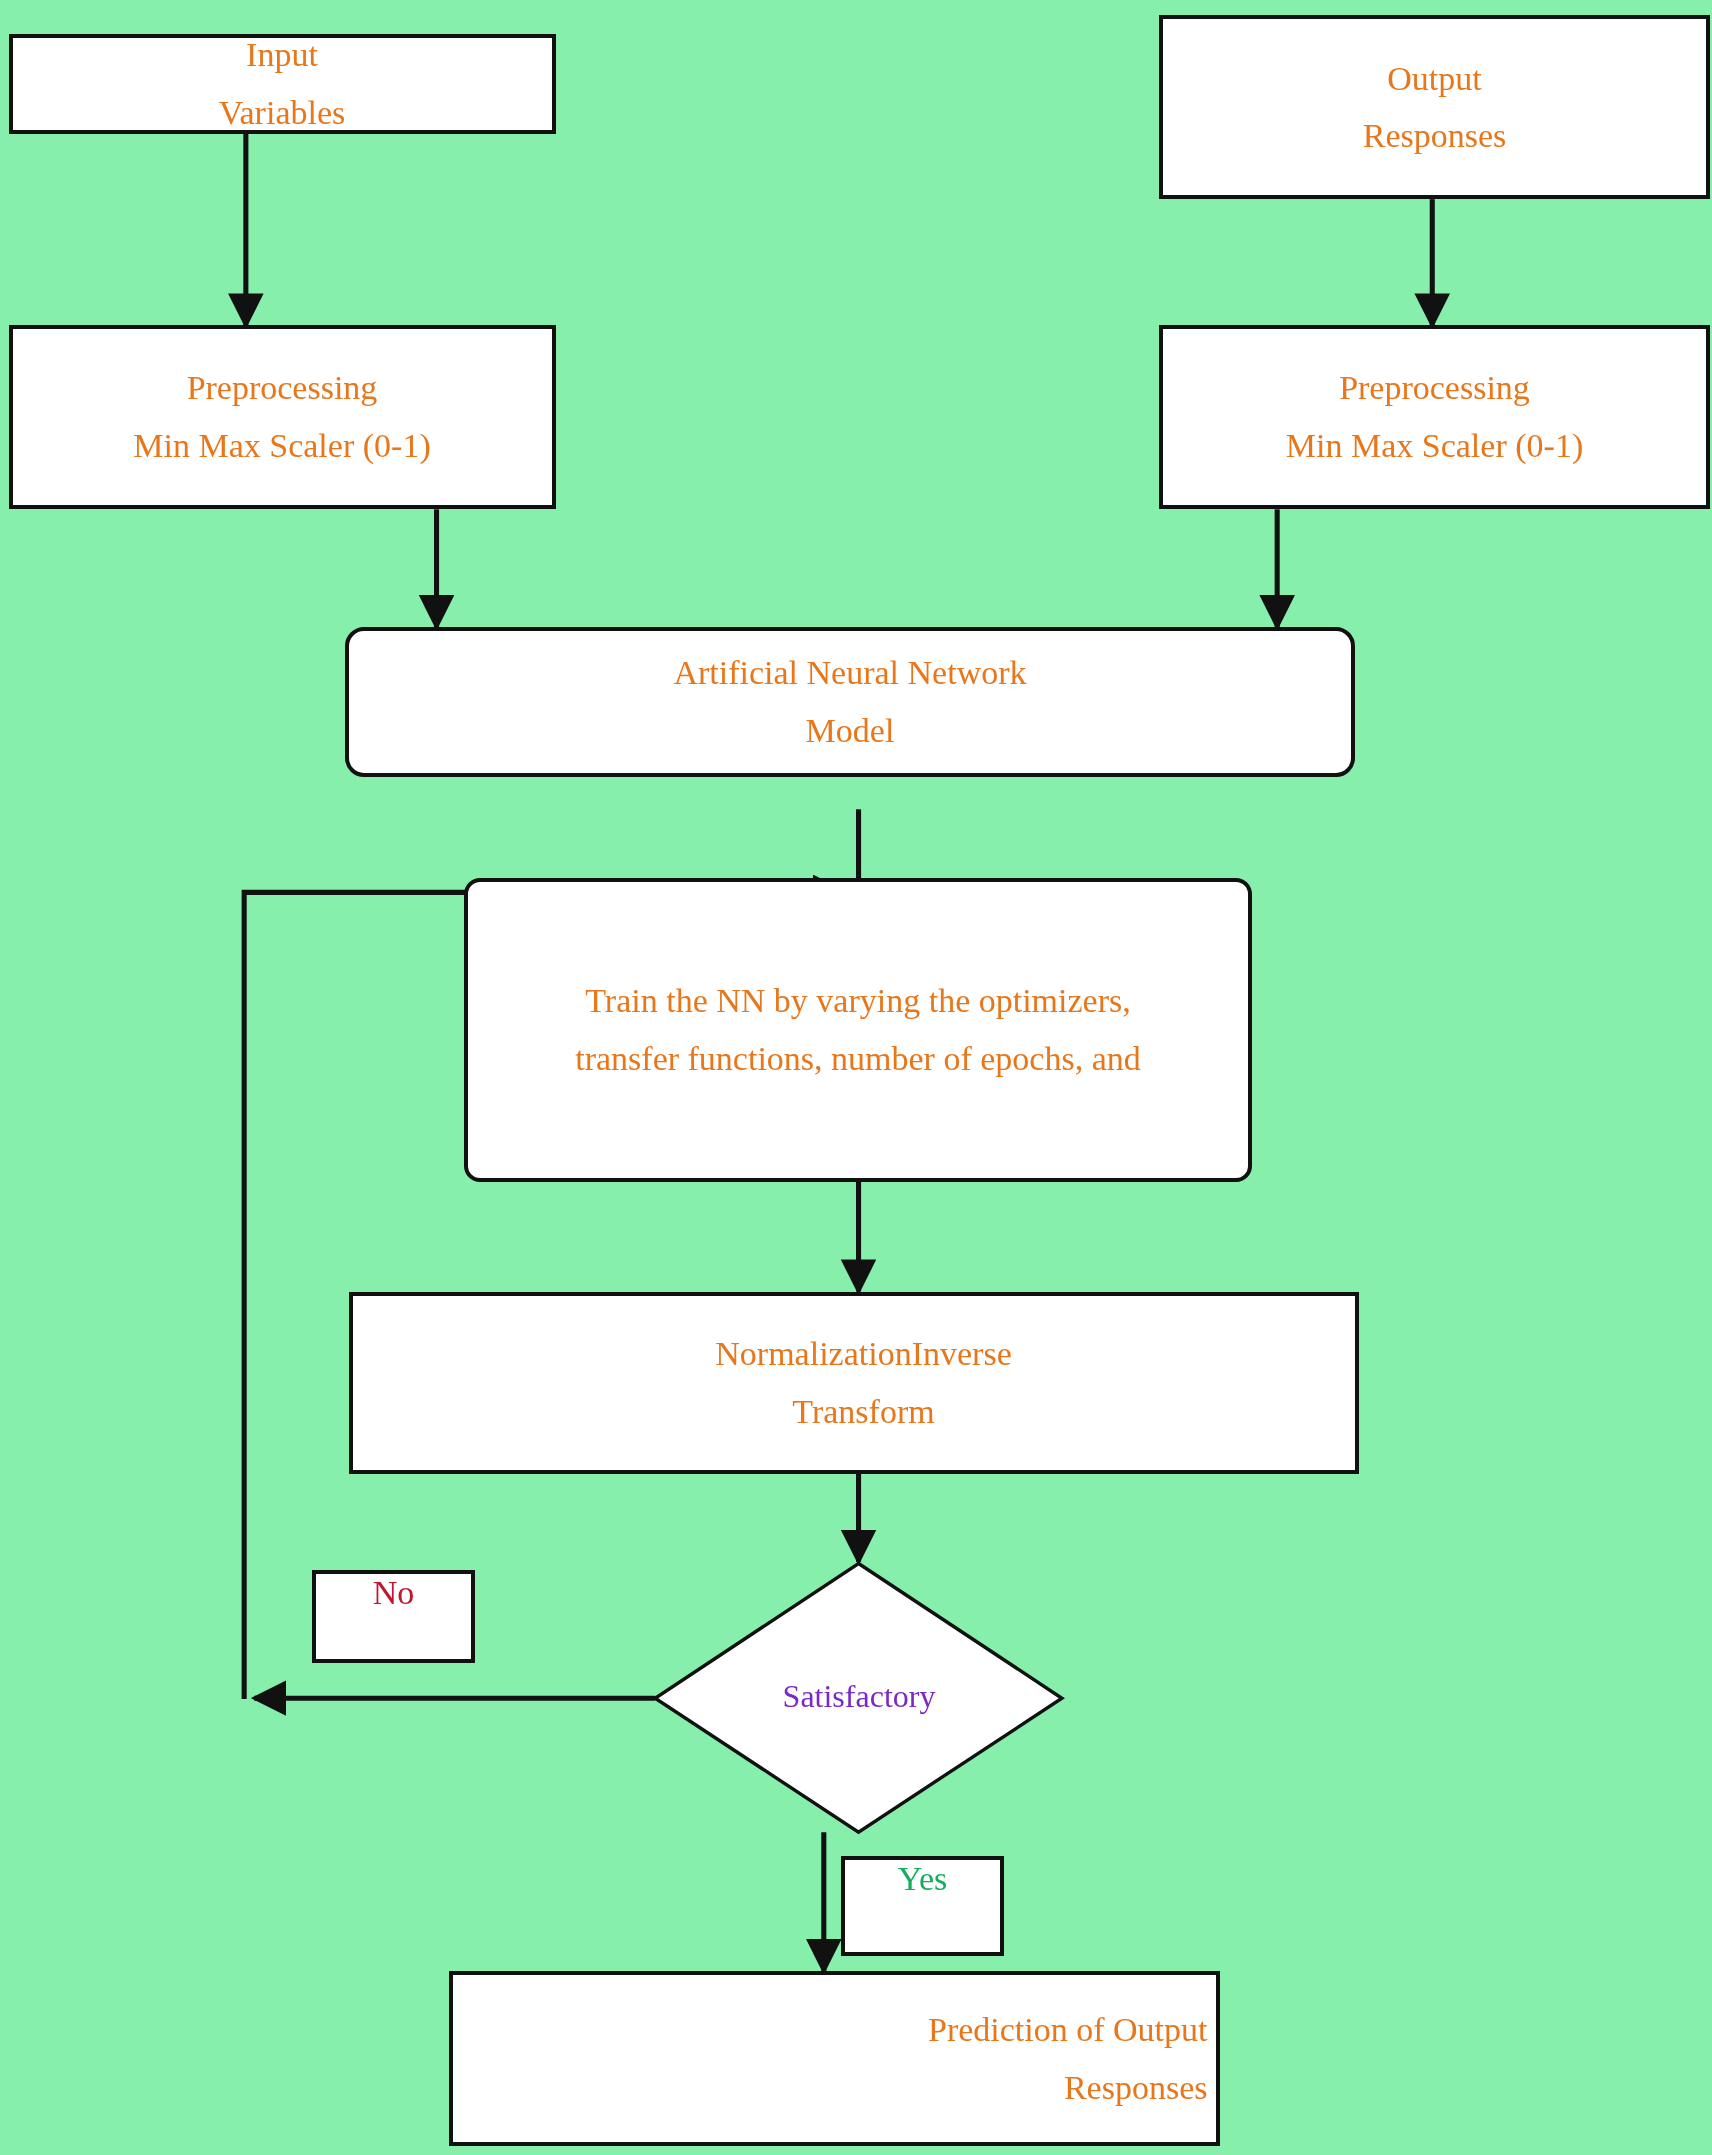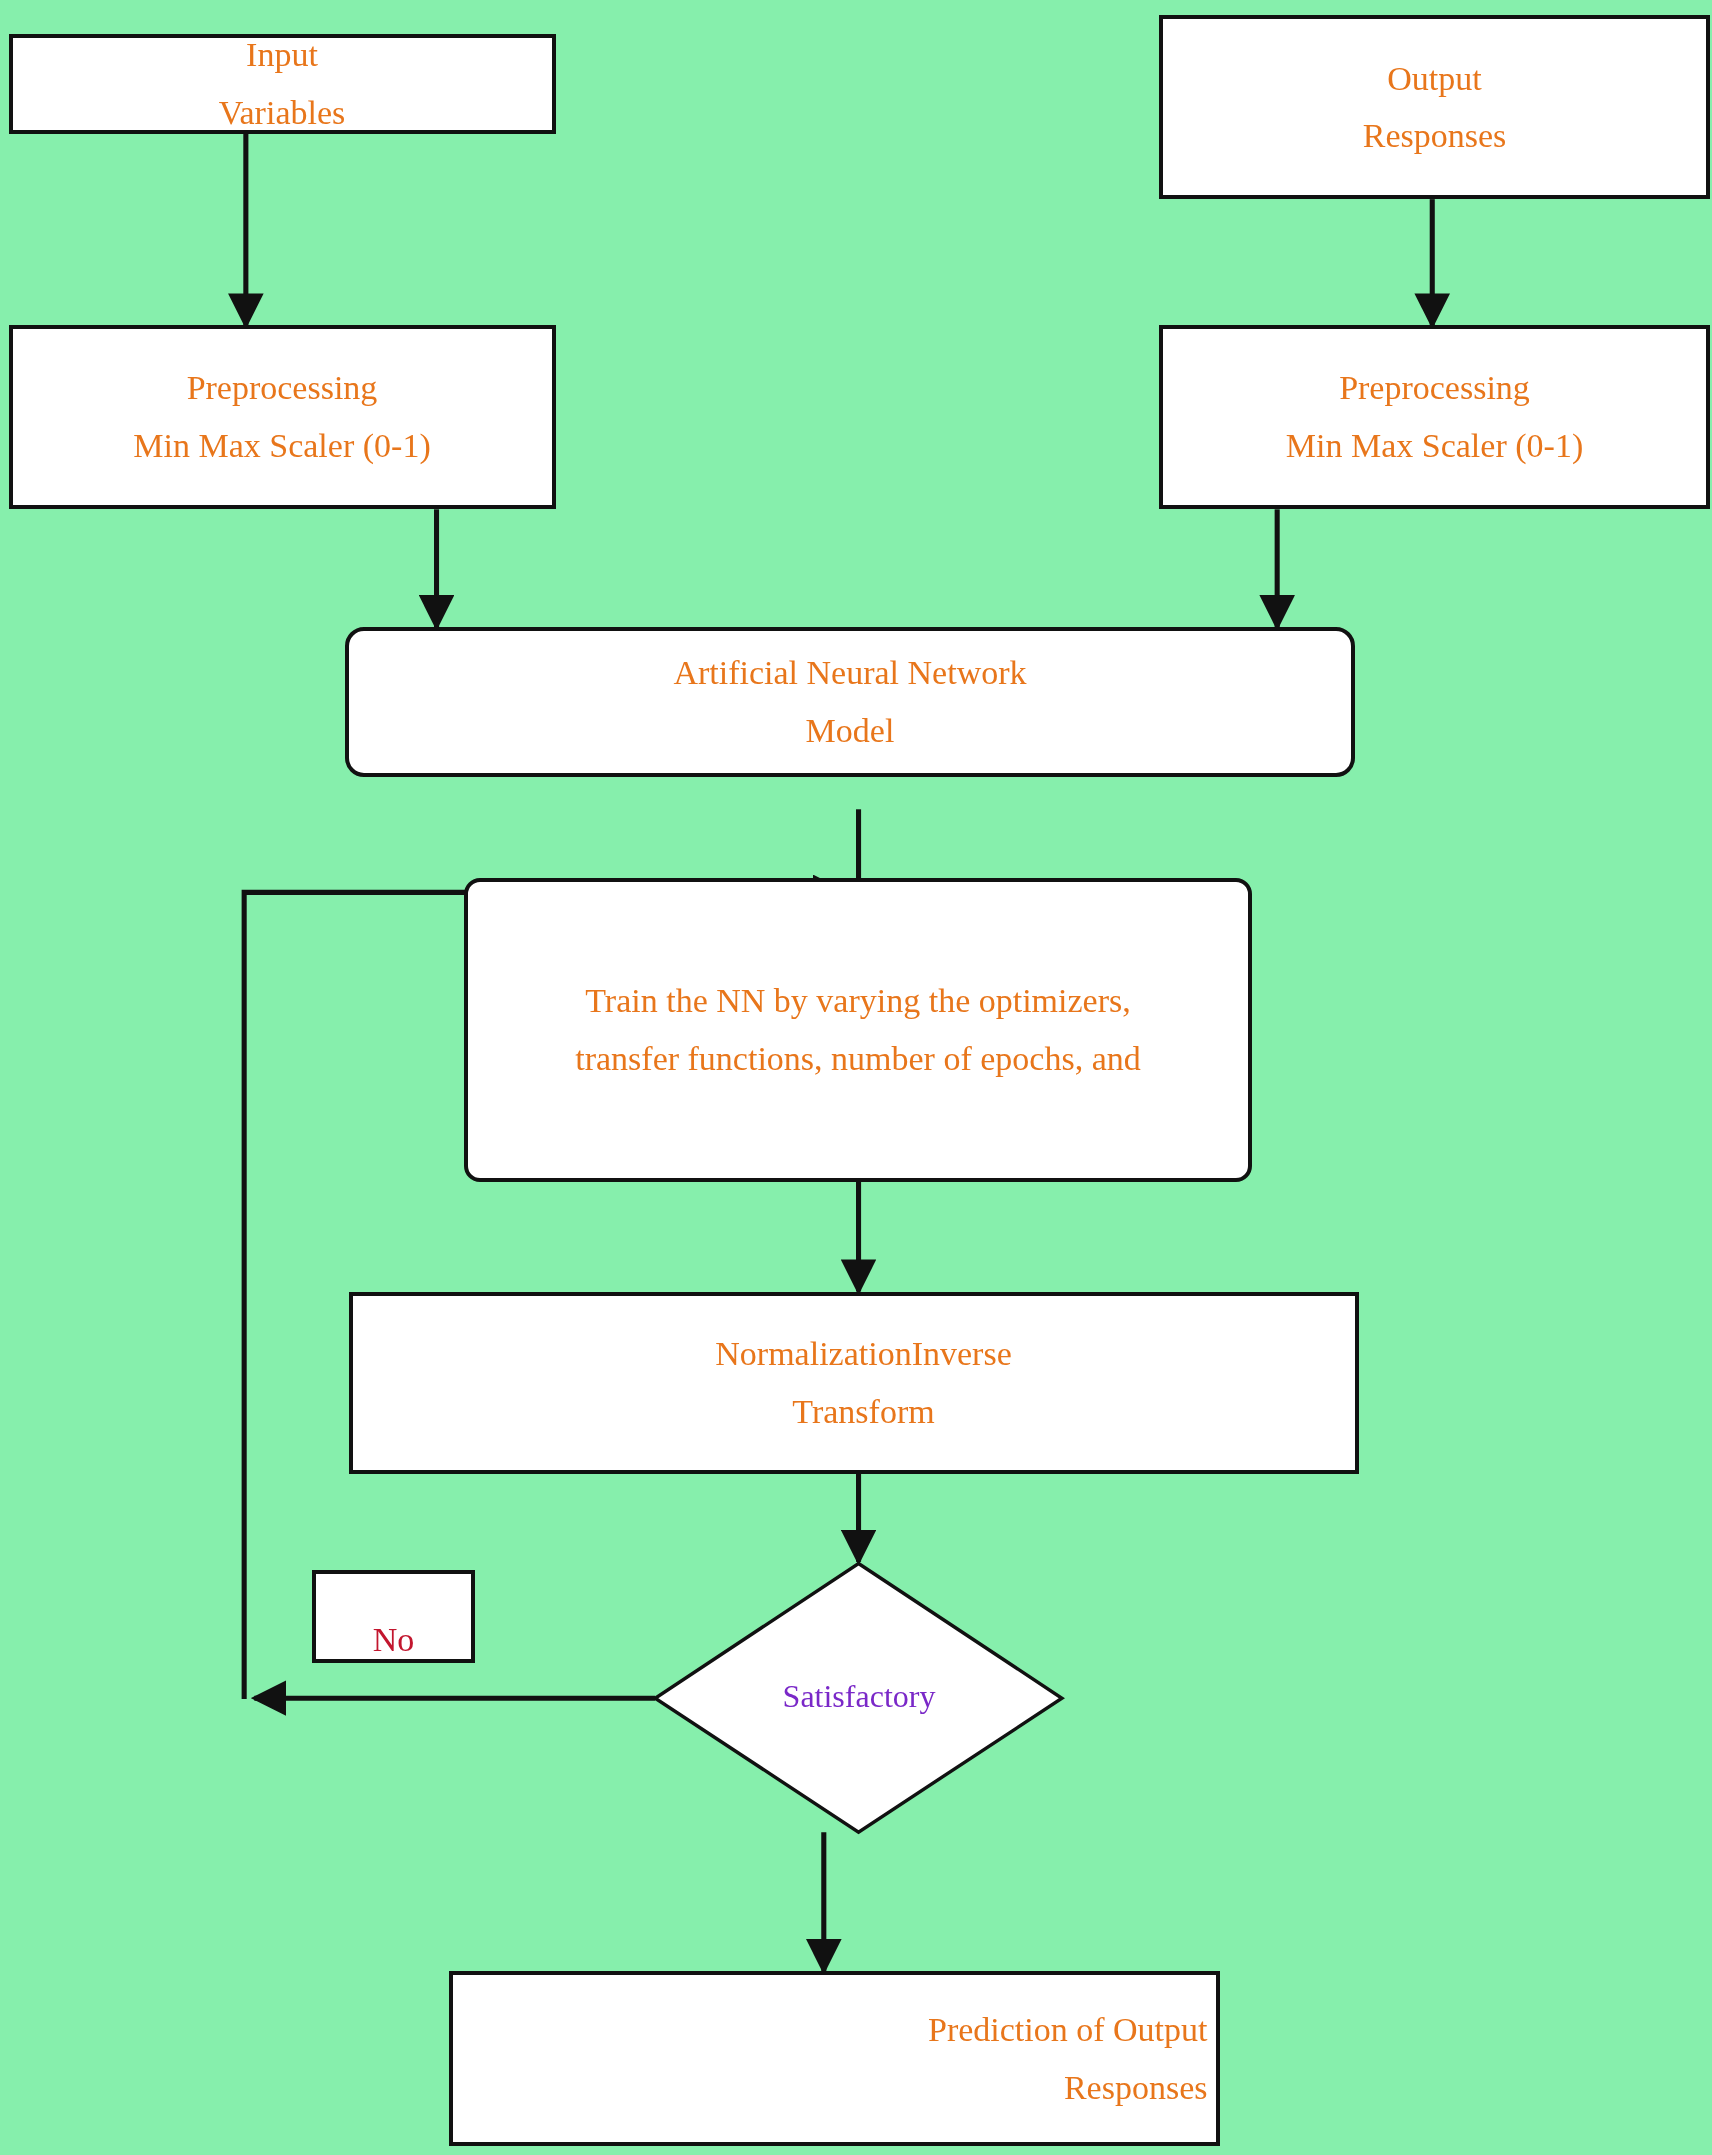--- a/index.html
+++ b/index.html
@@ -46,21 +46,21 @@
     white-space: nowrap;
   }
   .node.wrap .line { white-space: normal; }
 
   .tag {
     position: absolute;
     box-sizing: border-box;
     border: 4.2px solid #111111;
     background: #ffffff;
     display: flex;
-    align-items: flex-end;
+    align-items: flex-start;
     justify-content: center;
     font-size: 34px;
     z-index: 3;
   }
   .tag.no  { color: #C2162E; }
   .tag.yes { color: #14AE5C; }
 
   .diamond-label {
     position: absolute;
     color: #7A28C8;
@@ -142,20 +142,23 @@
     <span class="line">NormalizationInverse</span>
     <span class="line">Transform</span>
   </div>
 
   <div class="diamond-label" style="left:702px; top:1678px; width:314px;">Satisfactory</div>
 
   <div class="tag no" style="left:312px; top:1570px; width:163px; height:93px;">
     <span>No</span>
   </div>
 
+  <div class="tag yes" style="left:841px; top:1856px; width:163px; height:100px;">
+    <span>Yes</span>
+  </div>
 
   <div class="node" style="left:449px; top:1971px; width:771px; height:175px;align-items:flex-end;">
     <span class="line">Prediction of Output</span>
     <span class="line">Responses</span>
   </div>
 
 </div>
 
 
 </body></html>

